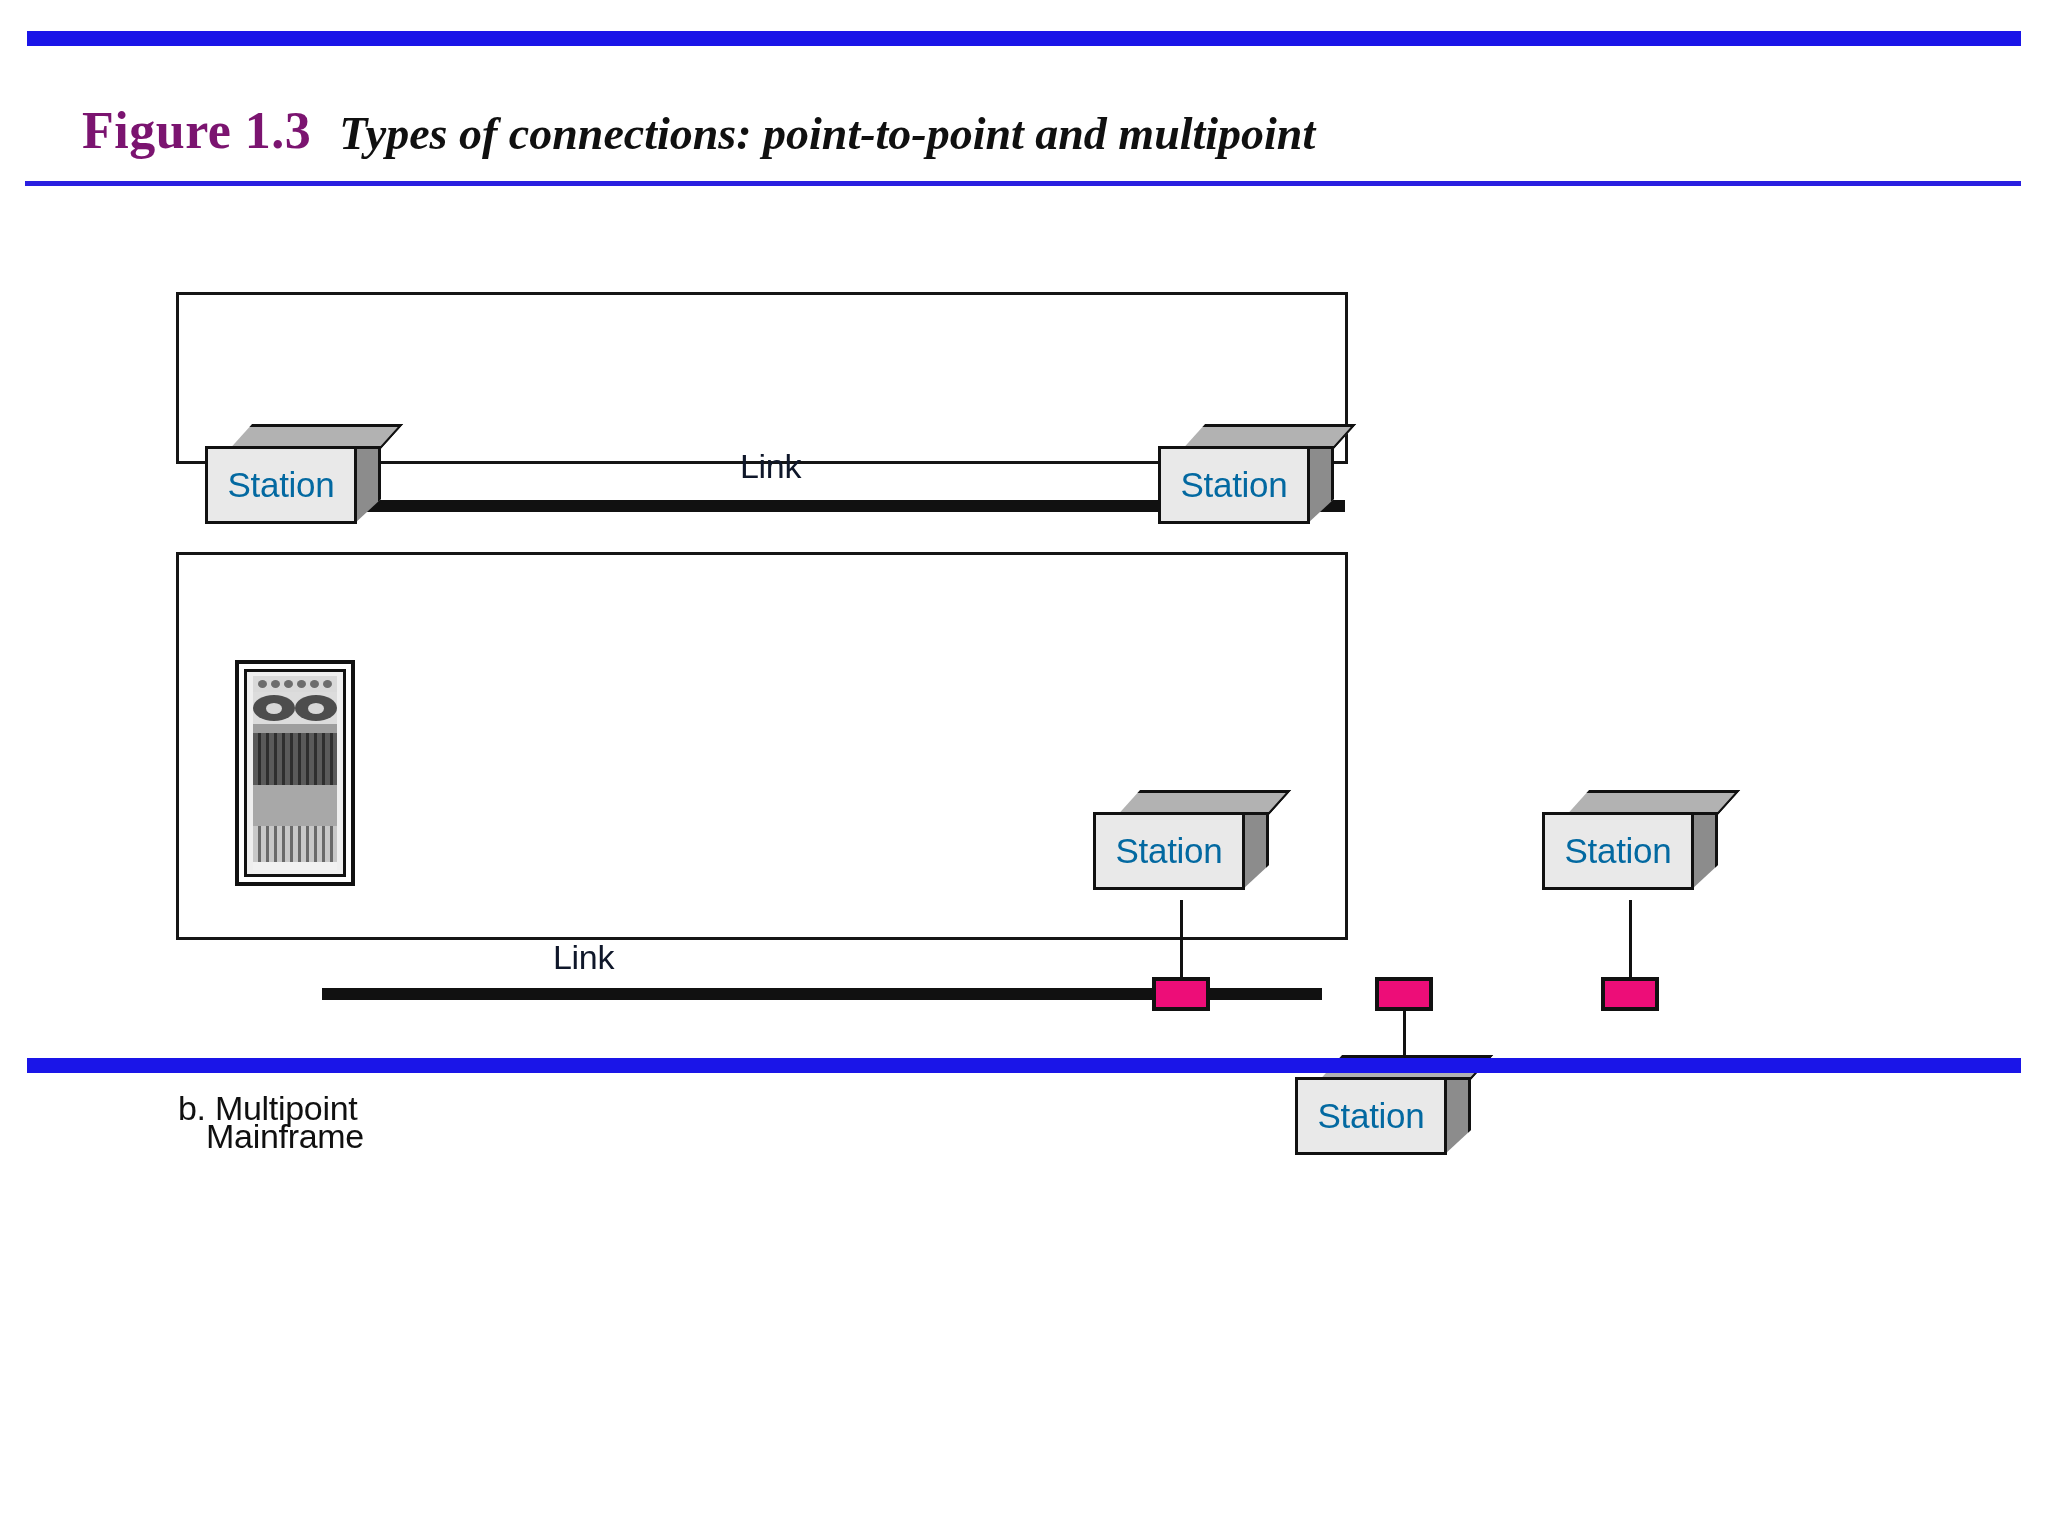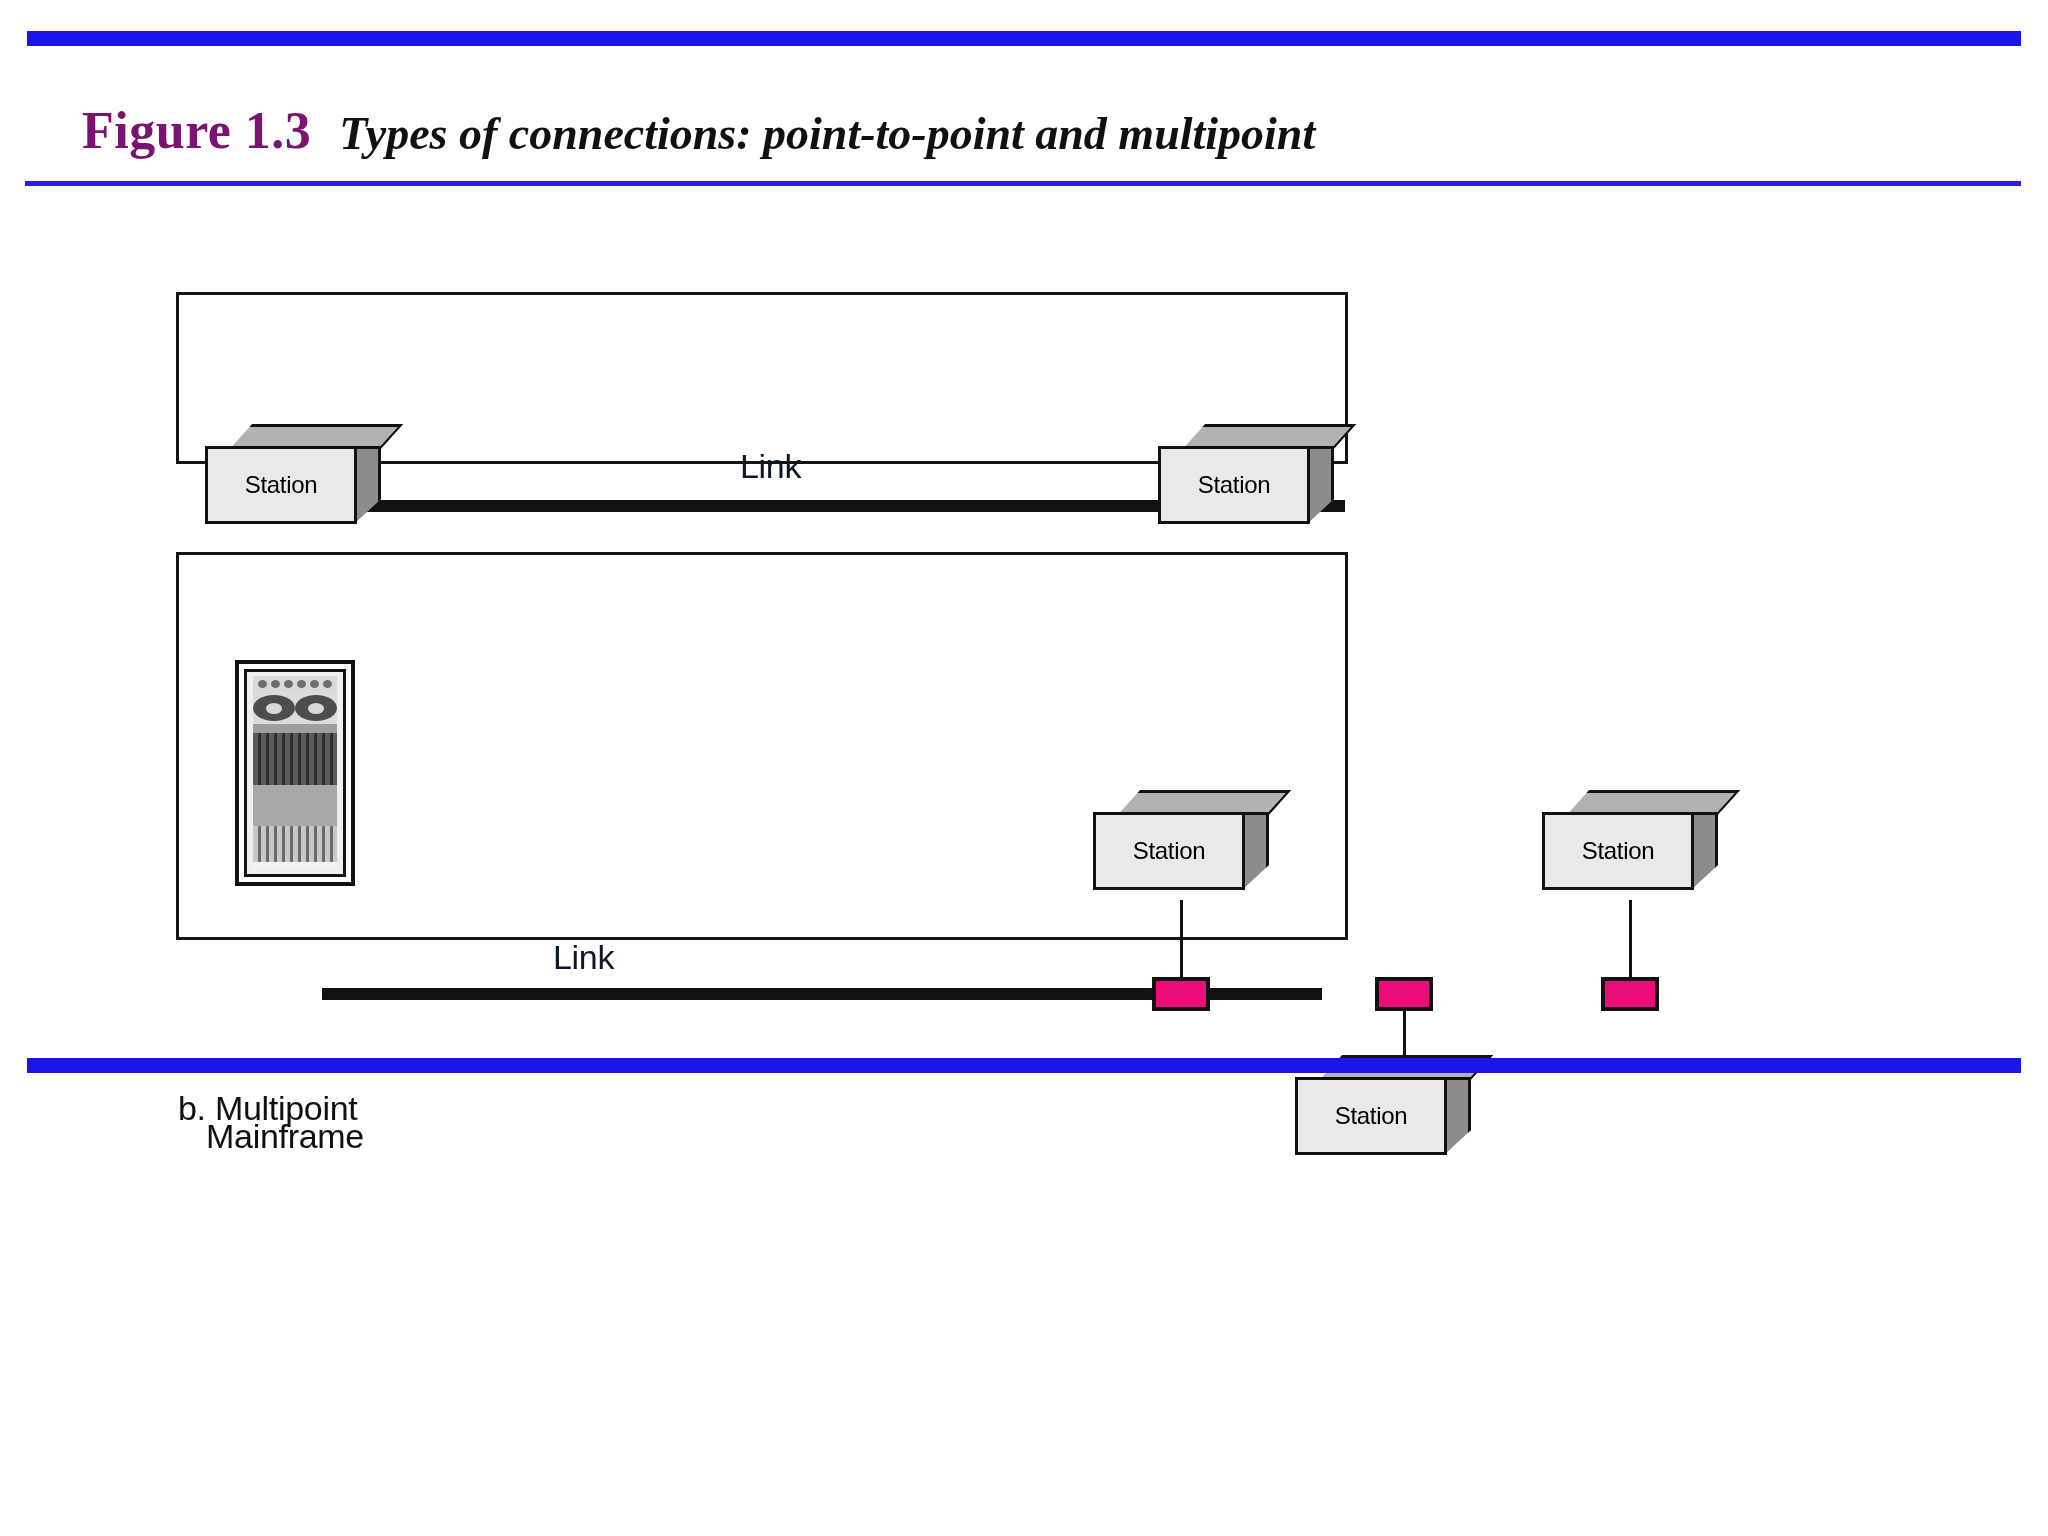--- a/index.html
+++ b/index.html
@@ -72,21 +72,21 @@
   .cube .face{
     position:absolute; left:0; top:22px;
     width:152px; height:78px;
     background:#e9e9e9;
     border:3px solid #111;
     box-sizing:border-box;
     display:flex; align-items:center; justify-content:center;
   }
   .cube .face .lbl{
     font-family:"Liberation Sans", sans-serif;
-    font-size:24px; color:#000000; letter-spacing:-0.3px;
+    font-size:35px; color:#0369a1; letter-spacing:-0.3px;
     white-space:nowrap;
   }
   .cube .top{
     position:absolute; left:0; top:0;
     width:176px; height:25px;
     background:#b2b2b2;
     border:3px solid #111;
     box-sizing:border-box;
     clip-path:polygon(14% 100%, 100% 100%, 100% 0%, 14% 0%);
     transform:skewX(-42deg);

